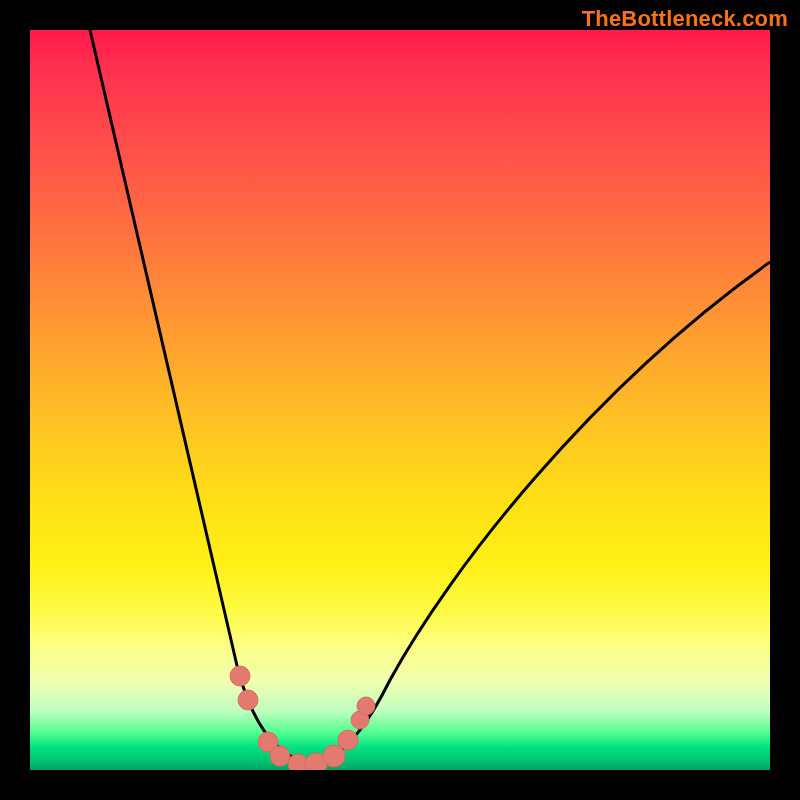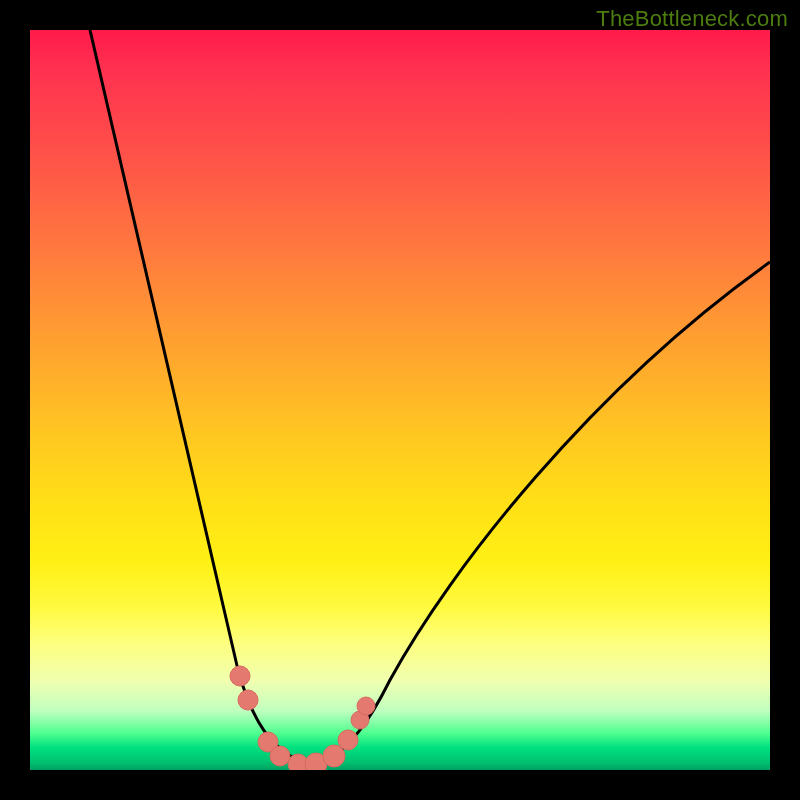--- a/index.html
+++ b/index.html
@@ -32,24 +32,24 @@
       #c0ffc0 92%,
       #50ff90 95%,
       #00e080 97%,
       #00c070 99%,
       #00a060 100%);
   }
   .watermark {
     position: absolute;
     top: 6px;
     right: 12px;
-    color: #4d7c0f;
+    color: #f97316;
     font-family: Arial, Helvetica, sans-serif;
     font-size: 22px;
-    font-weight: 400;
+    font-weight: 700;
     z-index: 10;
     letter-spacing: 0.2px;
   }
   svg.curves {
     position: absolute;
     left: 30px;
     top: 30px;
     width: 740px;
     height: 740px;
     z-index: 5;

